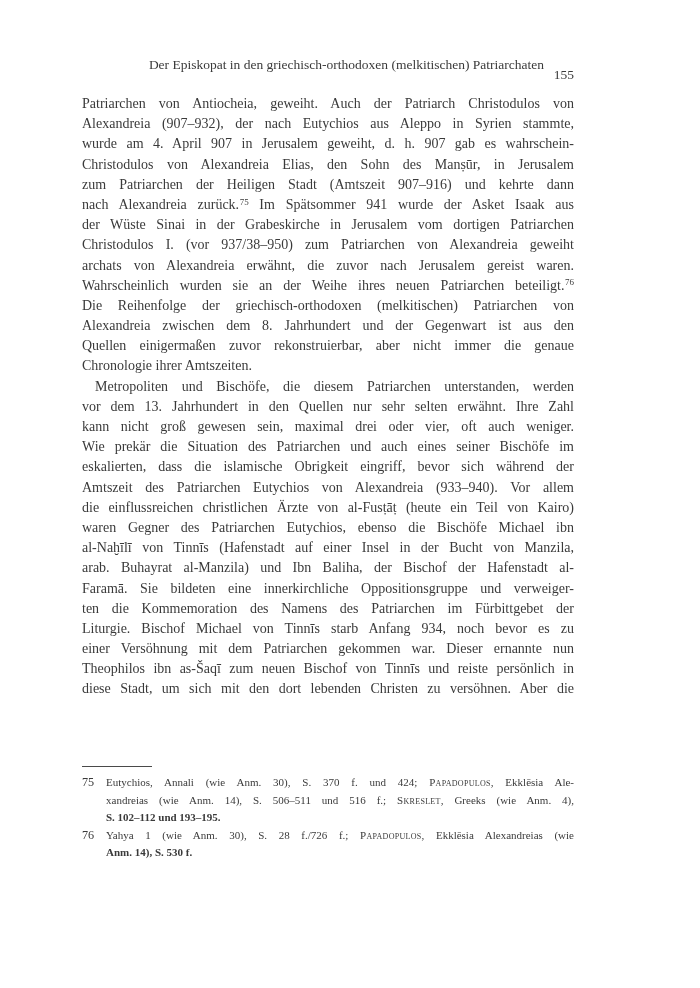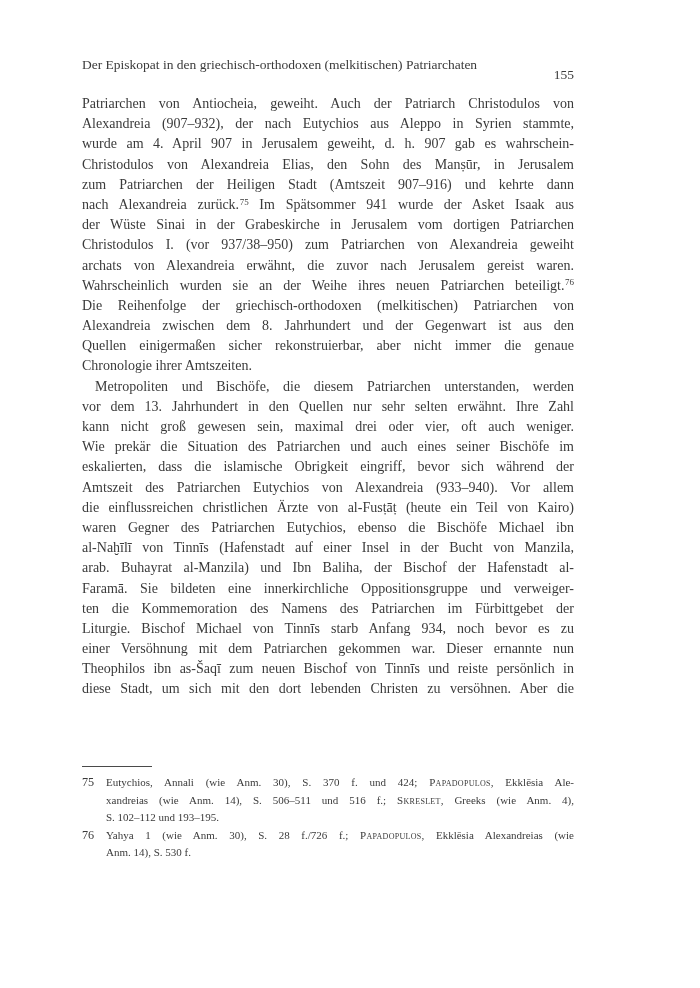--- a/index.html
+++ b/index.html
@@ -11,21 +11,21 @@
     font-family:"Liberation Serif","DejaVu Serif",serif;
     color:#3a3a3a;
     overflow:hidden;
   }
   
   .header{
     position:absolute;left:82px;top:56px;width:492px;height:20px;
     font-size:13.5px;line-height:18px;
   }
   .running-head{
-    display:block;text-align:left;
+    display:block;text-align:right;
     padding-right:30px; 
     white-space:nowrap;
   }
   .page-number{
     position:absolute;right:0;top:10px;
   }
   
   .body-text{
     position:absolute;left:82px;top:94px;width:492px;
   }
@@ -71,20 +71,21 @@
     line-height:17.5px;
     max-height:17.5px;
     overflow:hidden;
     text-align:justify;
     -moz-text-align-last:justify;
     text-align-last:justify;
   }
   .fn-line.last-left{
     -moz-text-align-last:left;
     text-align-last:left;
+    font-weight:bold;
   }
   .sc{ font-variant:small-caps; letter-spacing:0.3px; }
 </style>
 </head>
 <body>
 
 <div class="page">
 
   <div class="header">
     <span class="running-head">Der Episkopat in den griechisch-orthodoxen (melkitischen) Patriarchaten</span>
@@ -98,21 +99,21 @@
         <div class="line">wurde am 4. April 907 in Jerusalem geweiht, d. h. 907 gab es wahrschein-</div>
         <div class="line">Christodulos von Alexandreia Elias, den Sohn des Manṣūr, in Jerusalem</div>
         <div class="line">zum Patriarchen der Heiligen Stadt (Amtszeit 907–916) und kehrte dann</div>
         <div class="line">nach Alexandreia zurück.<sup>75</sup> Im Spätsommer 941 wurde der Asket Isaak aus</div>
         <div class="line">der Wüste Sinai in der Grabeskirche in Jerusalem vom dortigen Patriarchen</div>
         <div class="line">Christodulos I. (vor 937/38–950) zum Patriarchen von Alexandreia geweiht</div>
         <div class="line">archats von Alexandreia erwähnt, die zuvor nach Jerusalem gereist waren.</div>
         <div class="line">Wahrscheinlich wurden sie an der Weihe ihres neuen Patriarchen beteiligt.<sup>76</sup></div>
         <div class="line">Die Reihenfolge der griechisch-orthodoxen (melkitischen) Patriarchen von</div>
         <div class="line">Alexandreia zwischen dem 8. Jahrhundert und der Gegenwart ist aus den</div>
-        <div class="line">Quellen einigermaßen sicher rekonstruierbar, aber nicht immer die genaue</div>
+        <div class="line">Quellen einigermaßen zuvor rekonstruierbar, aber nicht immer die genaue</div>
         <div class="line last-left">Chronologie ihrer Amtszeiten.</div>
       </div>
       <div>
         <div class="line indent">Metropoliten und Bischöfe, die diesem Patriarchen unterstanden, werden</div>
         <div class="line">vor dem 13. Jahrhundert in den Quellen nur sehr selten erwähnt. Ihre Zahl</div>
         <div class="line">kann nicht groß gewesen sein, maximal drei oder vier, oft auch weniger.</div>
         <div class="line">Wie prekär die Situation des Patriarchen und auch eines seiner Bischöfe im</div>
         <div class="line">eskalierten, dass die islamische Obrigkeit eingriff, bevor sich während der</div>
         <div class="line">Amtszeit des Patriarchen Eutychios von Alexandreia (933–940). Vor allem</div>
         <div class="line">die einflussreichen christlichen Ärzte von al-Fusṭāṭ (heute ein Teil von Kairo)</div>

